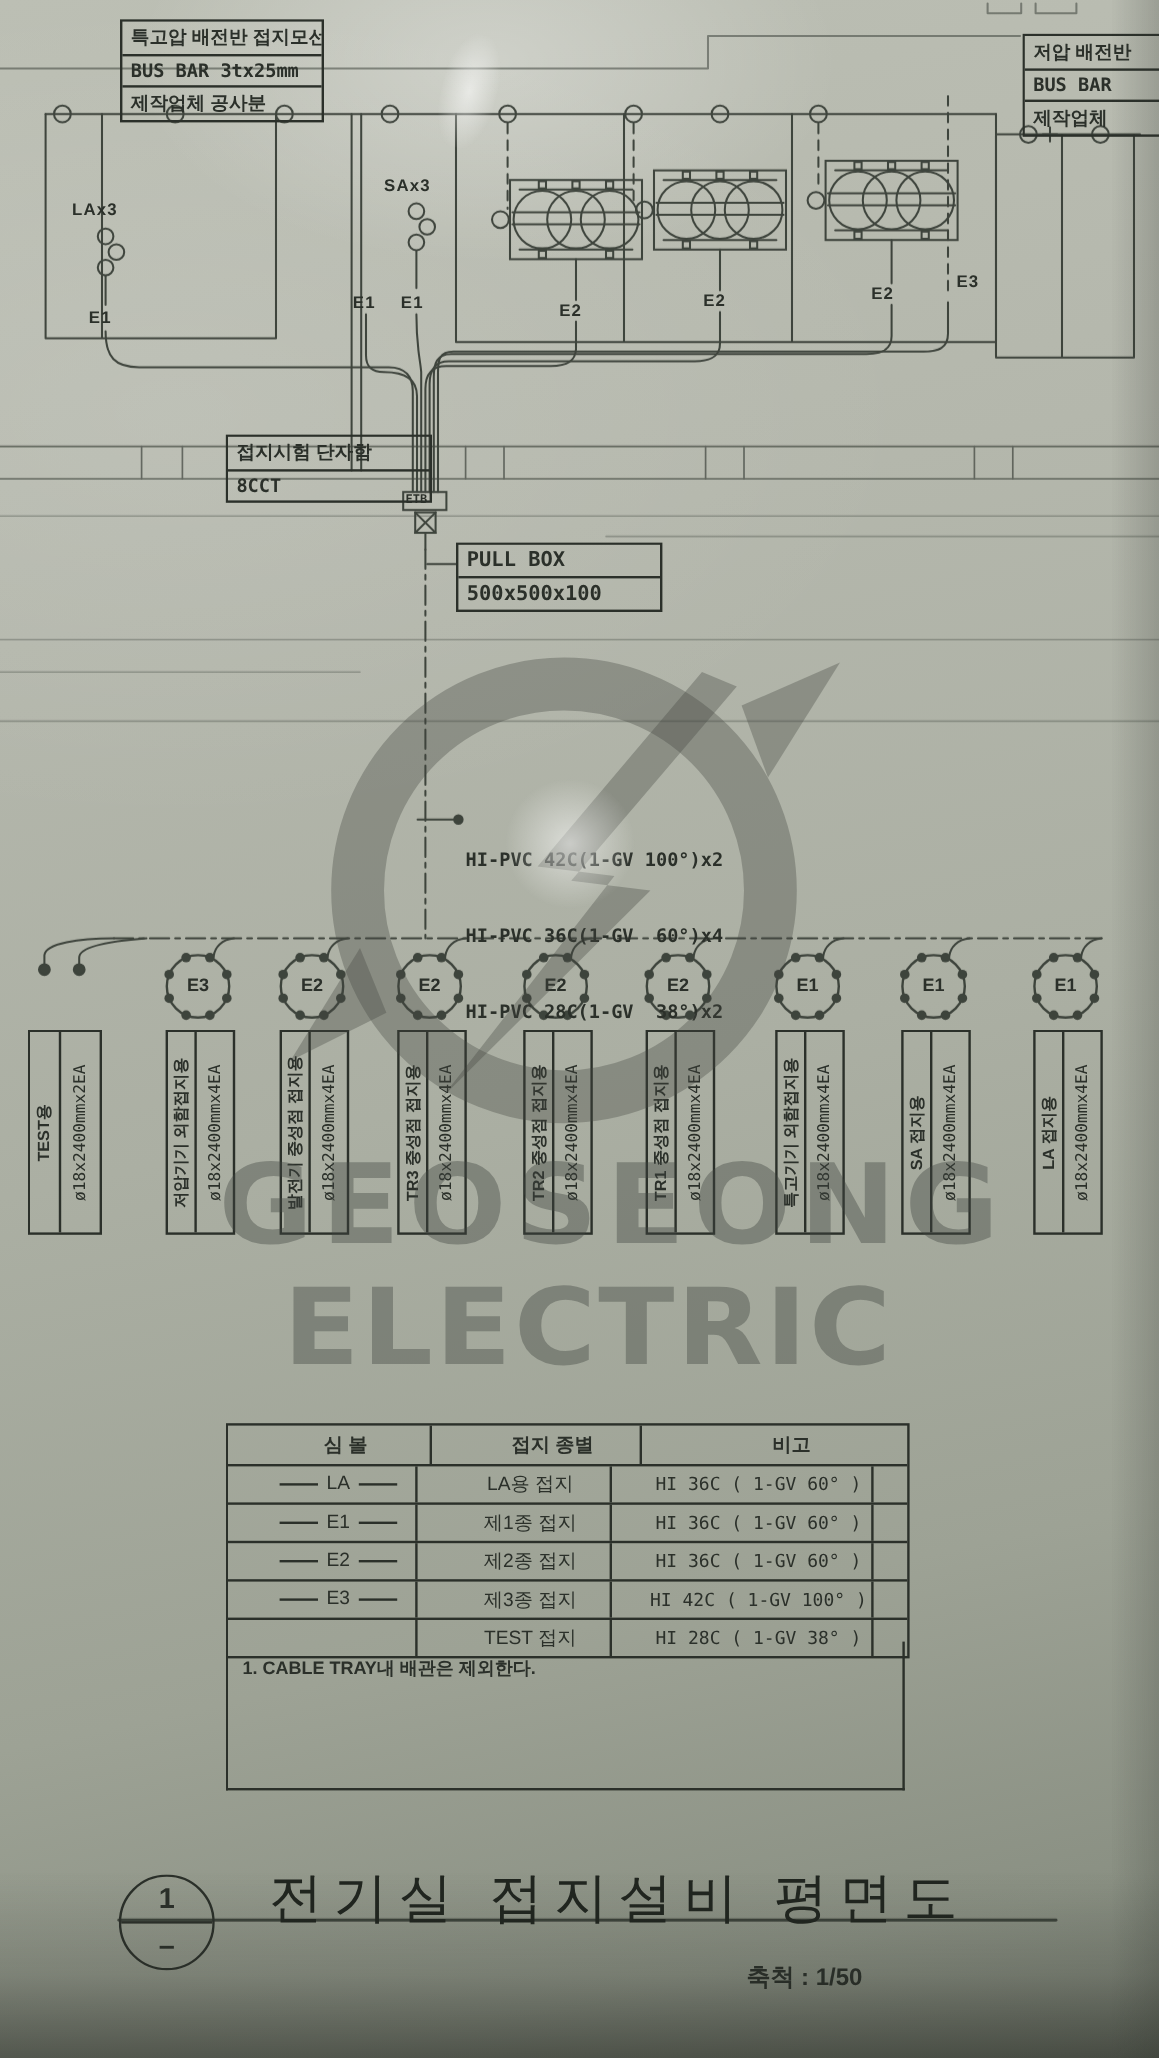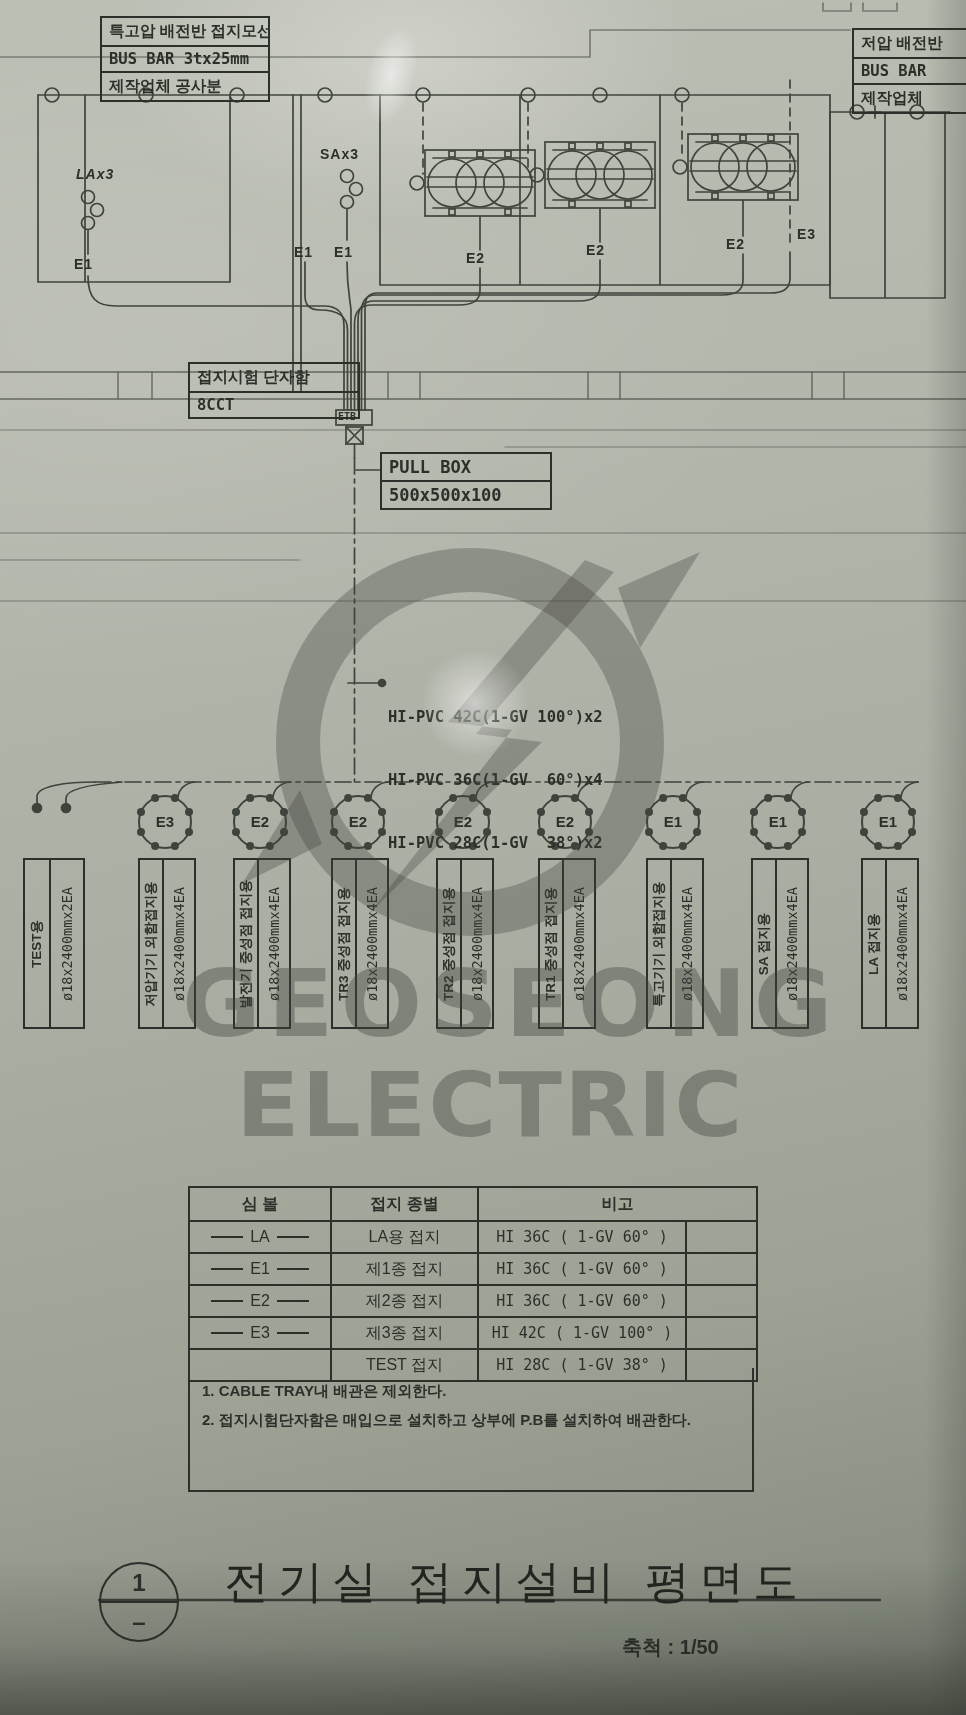--- a/index.html
+++ b/index.html
@@ -28,21 +28,21 @@
   .elec-col.first{border-right:2px solid var(--ink);}
   .vtext{position:absolute;left:50%;top:50%;transform:translate(-50%,-50%) rotate(-90deg);
          white-space:nowrap;font-size:13.5px;font-weight:600;}
   .vtext.spec{font-family:"DejaVu Sans Mono","Liberation Mono",monospace;font-weight:500;}
   
   .gtable{position:absolute;left:188px;top:1186px;width:566px;z-index:3;border:2.5px solid var(--ink);}
   .trow{display:flex;border-bottom:2px solid var(--ink);height:30px;align-items:stretch;}
   .trow.header{height:32px;font-weight:700;}
   .trow:last-child{border-bottom:none;}
   .tcell{display:flex;align-items:center;justify-content:center;border-right:2px solid var(--ink);
-         font-size:16px;white-space:nowrap;}
+         font-size:16px;white-space:nowrap;margin-left:28px;}
   .tcell:last-child{border-right:none;}
   .c-sym{width:140px;}
   .c-kind{width:145px;text-align:right;}
   .c-cable{width:206px;font-family:"DejaVu Sans Mono","Liberation Mono",monospace;font-size:15px;}
   .c-rem{flex:1;}
   .sym-line{display:inline-block;width:32px;border-top:2px solid var(--ink);margin:0 7px;}
   .notes-box{position:absolute;left:188px;top:1368px;width:566px;height:124px;z-index:3;
              border:2.5px solid var(--ink);border-top:none;padding:8px 12px;box-sizing:border-box;}
   .notes-box .note{font-size:15px;font-weight:600;line-height:1.95;white-space:nowrap;}
   
@@ -344,21 +344,21 @@
     <div class="row mono" style="font-size:17px;">PULL BOX</div>
     <div class="row mono" style="font-size:17px;">500x500x100</div>
   </div>
 
   <div class="lbl mono" style="left:388px;top:665px;font-size:15.5px;font-weight:600;line-height:21px;white-space:pre;">
     <div>HI-PVC 42C(1-GV 100°)x2</div>
     <div>HI-PVC 36C(1-GV  60°)x4</div>
     <div>HI-PVC 28C(1-GV  38°)x2</div>
   </div>
 
-  <div class="lbl ground-tag" style="left:76px;top:166px;font-style:italic;">LAx3</div>
+  <div class="lbl ground-tag" style="left:60px;top:166px;">LAx3</div>
   <div class="lbl ground-tag" style="left:320px;top:146px;">SAx3</div>
   <div class="lbl ground-tag" style="left:74px;top:256px;">E1</div>
   <div class="lbl ground-tag" style="left:294px;top:244px;">E1</div>
   <div class="lbl ground-tag" style="left:334px;top:244px;">E1</div>
   <div class="lbl ground-tag" style="left:466px;top:250px;">E2</div>
   <div class="lbl ground-tag" style="left:586px;top:242px;">E2</div>
   <div class="lbl ground-tag" style="left:726px;top:236px;">E2</div>
   <div class="lbl ground-tag" style="left:797px;top:226px;">E3</div>
 
   <div class="ring-label" style="left:150px;top:813px;">E3</div>
@@ -494,21 +494,20 @@
           <span></span>
         </div>
       <div class="tcell c-kind">TEST 접지</div>
       <div class="tcell c-cable">HI 28C ( 1-GV 38° )</div>
       <div class="tcell c-rem"></div>
     </div>
   </div>
 
   <div class="notes-box">
     <div class="note">1. CABLE TRAY내 배관은 제외한다.</div>
-    <div class="note">2. 접지시험단자함은 매입으로 설치하고 상부에 P.B를 설치하여 배관한다.</div>
   </div>
 
   <div class="detail-circle">
     <div class="half top">1</div>
     <div class="half">–</div>
   </div>
   <div class="main-title">전기실 접지설비 평면도</div>
   <div class="scale-note">축척 : 1/50</div>
 
   <div class="watermark">

